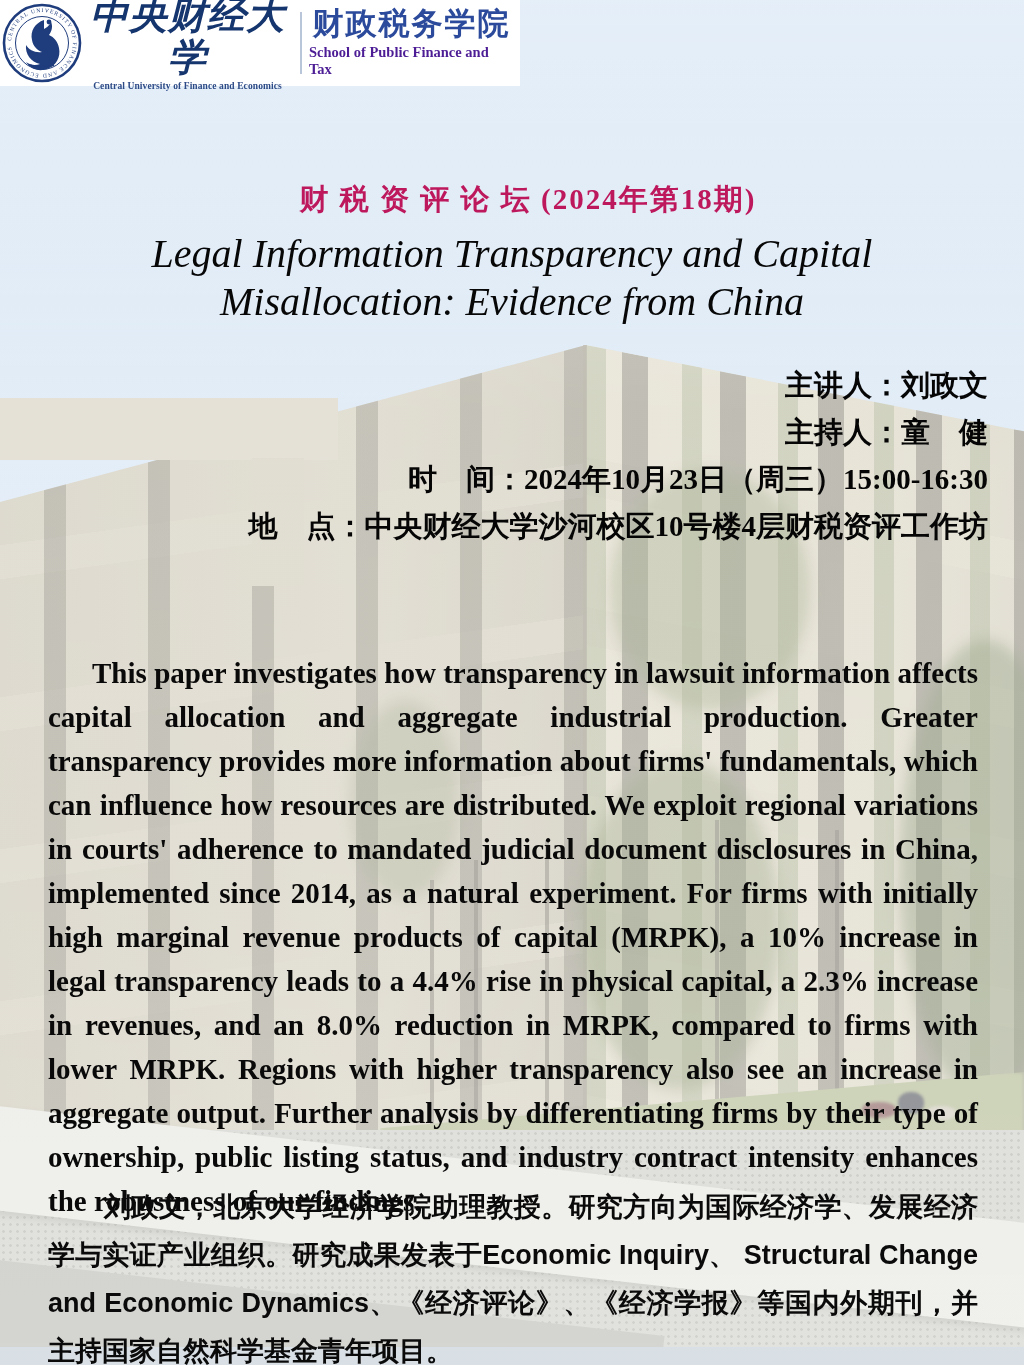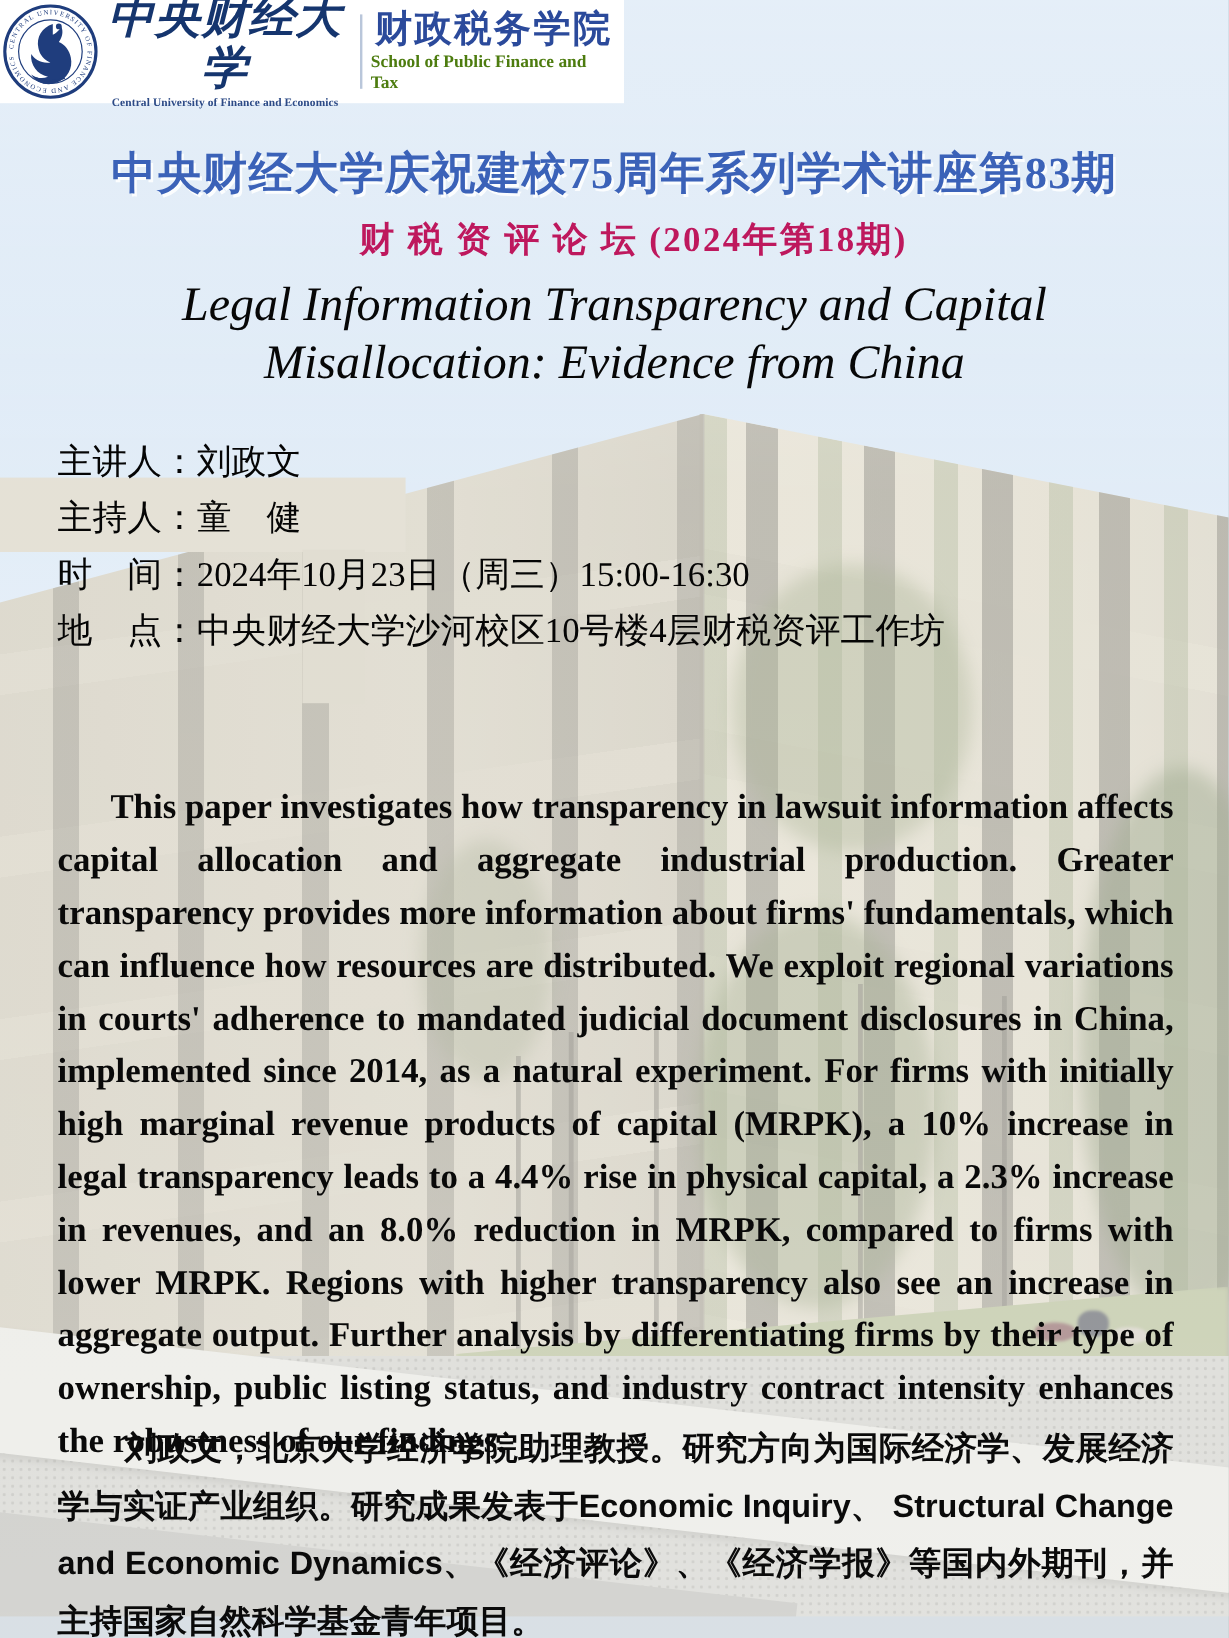--- a/index.html
+++ b/index.html
@@ -54,32 +54,32 @@
   
   .brandbar{position:absolute;left:0;top:0;width:520px;height:86px;background:#ffffff;
             display:flex;align-items:center;box-sizing:border-box;padding:4px 6px 4px 2px;z-index:5;}
   .seal{width:80px;height:80px;flex:0 0 80px;}
   .brand-left{width:212px;text-align:center;}
   .uni-cn{font-size:38px;font-weight:bold;font-style:italic;color:#15356e;line-height:1.1;letter-spacing:1px;}
   .uni-en{font-size:9.5px;font-weight:bold;color:#2c4a86;margin-top:3px;letter-spacing:.1px;}
   .vdiv{width:2px;height:62px;background:#b9c6da;margin:0 7px;}
   .brand-right{text-align:left;}
   .school-cn{font-family:"Liberation Sans",sans-serif;font-size:31px;font-weight:bold;color:#2b4a9b;line-height:1.05;letter-spacing:2px;text-align:center;}
-  .school-en{font-size:14.5px;font-weight:bold;color:#4d7c0f;margin-top:3px;}
+  .school-en{font-size:14.5px;font-weight:bold;color:#4c1d95;margin-top:3px;}
   
   .content{position:absolute;inset:0;z-index:4;}
   .series-title{position:absolute;left:0;top:120px;width:100%;text-align:center;
                 font-size:37px;font-weight:bold;color:#3b62b8;letter-spacing:1px;
                 text-shadow:2px 2px 0 rgba(255,255,255,.85);}
   .forum-title{position:absolute;left:0;top:180px;width:100%;text-align:center;
                font-size:29px;font-weight:bold;color:#be185d;letter-spacing:2px;margin-left:16px;}
   .lecture-title{position:absolute;left:0;top:230px;width:100%;text-align:center;
                  font-size:40px;line-height:48px;color:#070707;font-weight:normal;font-style:italic;}
   .info{position:absolute;left:48px;top:362px;width:940px;}
-  .info-row{font-size:29px;font-weight:normal;color:#050505;line-height:47px;white-space:nowrap;}
+  .info-row{font-size:29px;font-weight:bold;color:#050505;line-height:47px;white-space:nowrap;text-align:right;}
   .abstract-heading{position:absolute;left:0;top:556px;width:100%;text-align:center;
                     font-family:"Liberation Sans",sans-serif;
                     font-size:30px;font-weight:bold;color:#0a0a0a;letter-spacing:8px;}
   .abstract{position:absolute;left:48px;top:622px;width:930px;
             font-size:29px;font-weight:bold;color:#090909;line-height:44px;
             text-align:justify;text-indent:44px;}
   .bio{position:absolute;left:48px;top:1156px;width:930px;
        font-family:"Liberation Sans",sans-serif;
        font-size:27px;font-weight:bold;color:#0a0a0a;line-height:48px;
        text-align:justify;text-indent:56px;}
@@ -142,21 +142,20 @@
       <div class="uni-en">Central University of Finance and Economics</div>
     </div>
     <div class="vdiv"></div>
     <div class="brand-right">
       <div class="school-cn">财政税务学院</div>
       <div class="school-en">School of Public Finance and Tax</div>
     </div>
   </header>
 
   <div class="content">
-    <div class="series-title">中央财经大学庆祝建校75周年系列学术讲座第83期</div>
     <div class="forum-title">财 税 资 评 论 坛 (2024年第18期)</div>
     <div class="lecture-title">
       <div>Legal Information Transparency and Capital</div>
       <div>Misallocation: Evidence from China</div>
     </div>
 
     <div class="info">
       <div class="info-row"><span>主讲人：</span><span>刘政文</span></div>
       <div class="info-row"><span>主持人：</span><span>童　健</span></div>
       <div class="info-row"><span>时　间：</span><span>2024年10月23日（周三）15:00-16:30</span></div>

